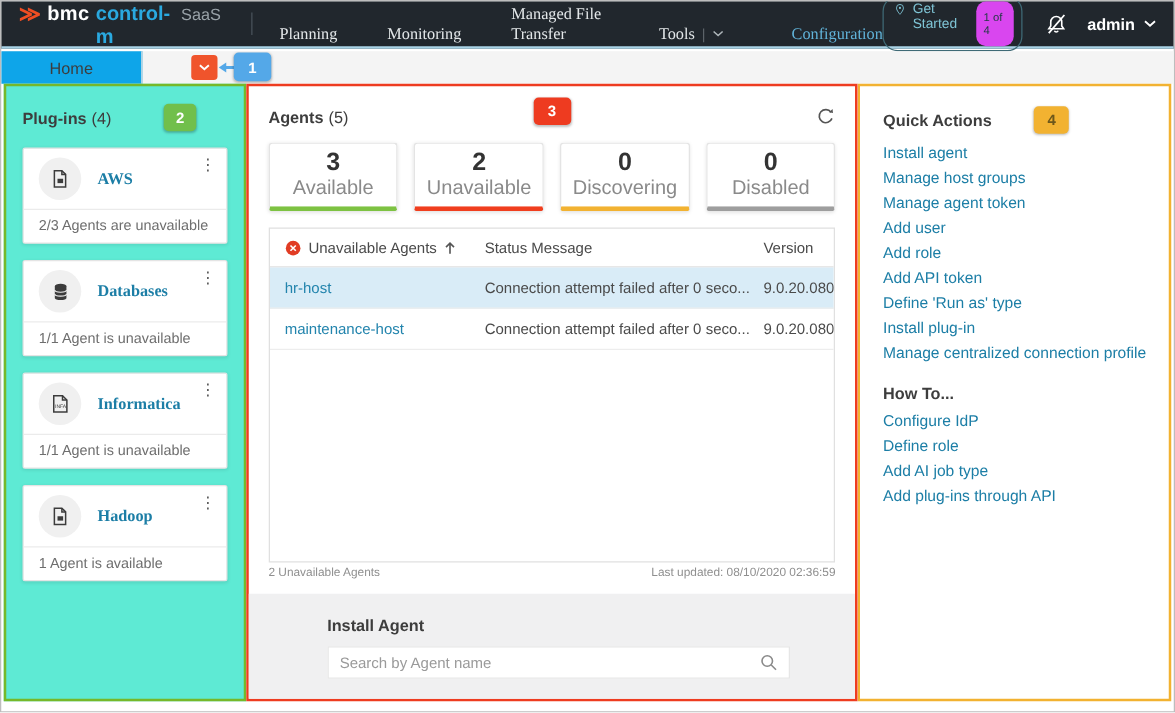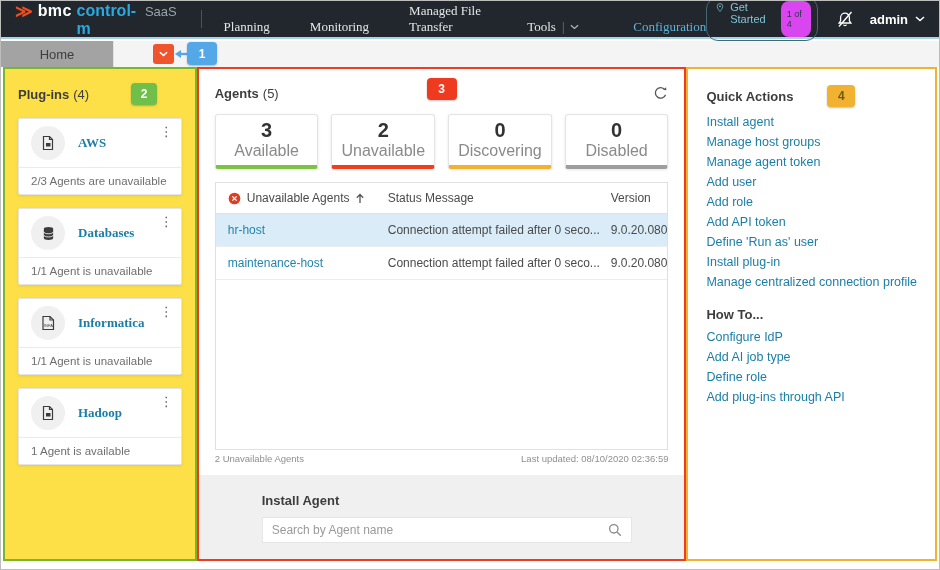--- a/index.html
+++ b/index.html
@@ -21,35 +21,35 @@
   .nav-item.active { color:#61b3d9; margin-left:14px; }
   .nav-right { margin-left:auto; display:flex; align-items:center; }
   .get-started { display:flex; align-items:flex-start; gap:6px; border:1px solid #3f6a76; border-radius:12px;
                  padding:3px 6px 3px 9px; color:#7fc5d6; font-size:11px; cursor:pointer; }
   .gs-badge { background:#d946ef; color:#1d3a40; font-size:9px; border-radius:8px; padding:8px 6px; font-weight:normal; }
   .bell { margin:0 16px 0 18px; display:flex; align-items:center; cursor:pointer; }
   .user { color:#fff; font-size:13px; font-weight:bold; display:flex; align-items:center; gap:7px; cursor:pointer; }
 
   
   .tabbar { position:absolute; top:40px; left:0; right:0; height:26px; background:#f4f4f4; display:flex; align-items:stretch; }
-  .home-tab { width:113px; background:#a3a3a3; border-right:1px solid #e2e2e2; display:flex; align-items:center;
+  .home-tab { width:113px; background:#0ea5e9; border-right:1px solid #e2e2e2; display:flex; align-items:center;
               justify-content:center; font-size:13px; color:#3d3d3d; cursor:pointer; }
   .orange-dd { position:absolute; left:152px; top:3px; width:21px; height:20px; background:#f0542c; border-radius:3px;
                display:flex; align-items:center; justify-content:center; color:#fff; cursor:pointer; }
   .callout-arrow { position:absolute; left:174px; top:8px; }
   .ann { display:inline-flex; align-items:center; justify-content:center; border-radius:4px;
          font-size:12px; font-weight:bold; box-shadow:0 1px 2px rgba(0,0,0,.25); }
   .ann-1 { position:absolute; left:186px; top:1px; width:30px; height:23px; background:#54a8e8; color:#fff; }
   .ann-2 { width:26px; height:22px; background:#71bf4b; color:#fff; margin-left:42px; }
   .ann-3 { position:absolute; left:50%; transform:translateX(-50%); top:9px; width:30px; height:22px; background:#ee3b20; color:#fff; }
   .ann-4 { width:28px; height:22px; background:#f2b231; color:#6d571b; margin-left:34px; }
 
   
   .content { position:absolute; top:66px; left:2px; right:2px; bottom:8px; display:flex; }
-  .panel-left  { width:218px; border:2px solid #76b82a; background:#fde047; padding:14px 13px; }
+  .panel-left  { width:218px; border:2px solid #76b82a; background:#5eead4; padding:14px 13px; }
   .panel-center{ width:502px; border:2px solid #ee3c20; background:#fff; position:relative; display:flex; flex-direction:column; }
   .panel-right { flex:1; border:2px solid #f2b231; background:#fff; padding:16px 18px; }
 
   
   .section-title { font-size:13px; color:#3d3d3d; display:flex; align-items:center; }
   .section-title b { font-weight:bold; }
   .section-title .count { font-weight:normal; margin-left:4px; }
   .plugin-card { margin-top:13px; border:1px solid #e4e4e4; border-radius:2px; background:#fff;
                  box-shadow:0 1px 3px rgba(0,0,0,.10); position:relative; }
   .pc-top { display:flex; align-items:center; gap:13px; padding:7px 12px; height:48px; }
@@ -317,27 +317,27 @@
         <b>Quick Actions</b>
         <span class="ann ann-4">4</span>
       </div>
       <div class="qa-links">
         <span class="qa-link">Install agent</span>
         <span class="qa-link">Manage host groups</span>
         <span class="qa-link">Manage agent token</span>
         <span class="qa-link">Add user</span>
         <span class="qa-link">Add role</span>
         <span class="qa-link">Add API token</span>
-        <span class="qa-link">Define 'Run as' user</span>
+        <span class="qa-link">Define 'Run as' type</span>
         <span class="qa-link">Install plug-in</span>
         <span class="qa-link">Manage centralized connection profile</span>
       </div>
       <div class="howto-title">How To...</div>
       <div class="qa-links">
         <span class="qa-link">Configure IdP</span>
+        <span class="qa-link">Define role</span>
         <span class="qa-link">Add AI job type</span>
-        <span class="qa-link">Define role</span>
         <span class="qa-link">Add plug-ins through API</span>
       </div>
     </div>
 
   </div>
 </div>
 
 </body></html>

